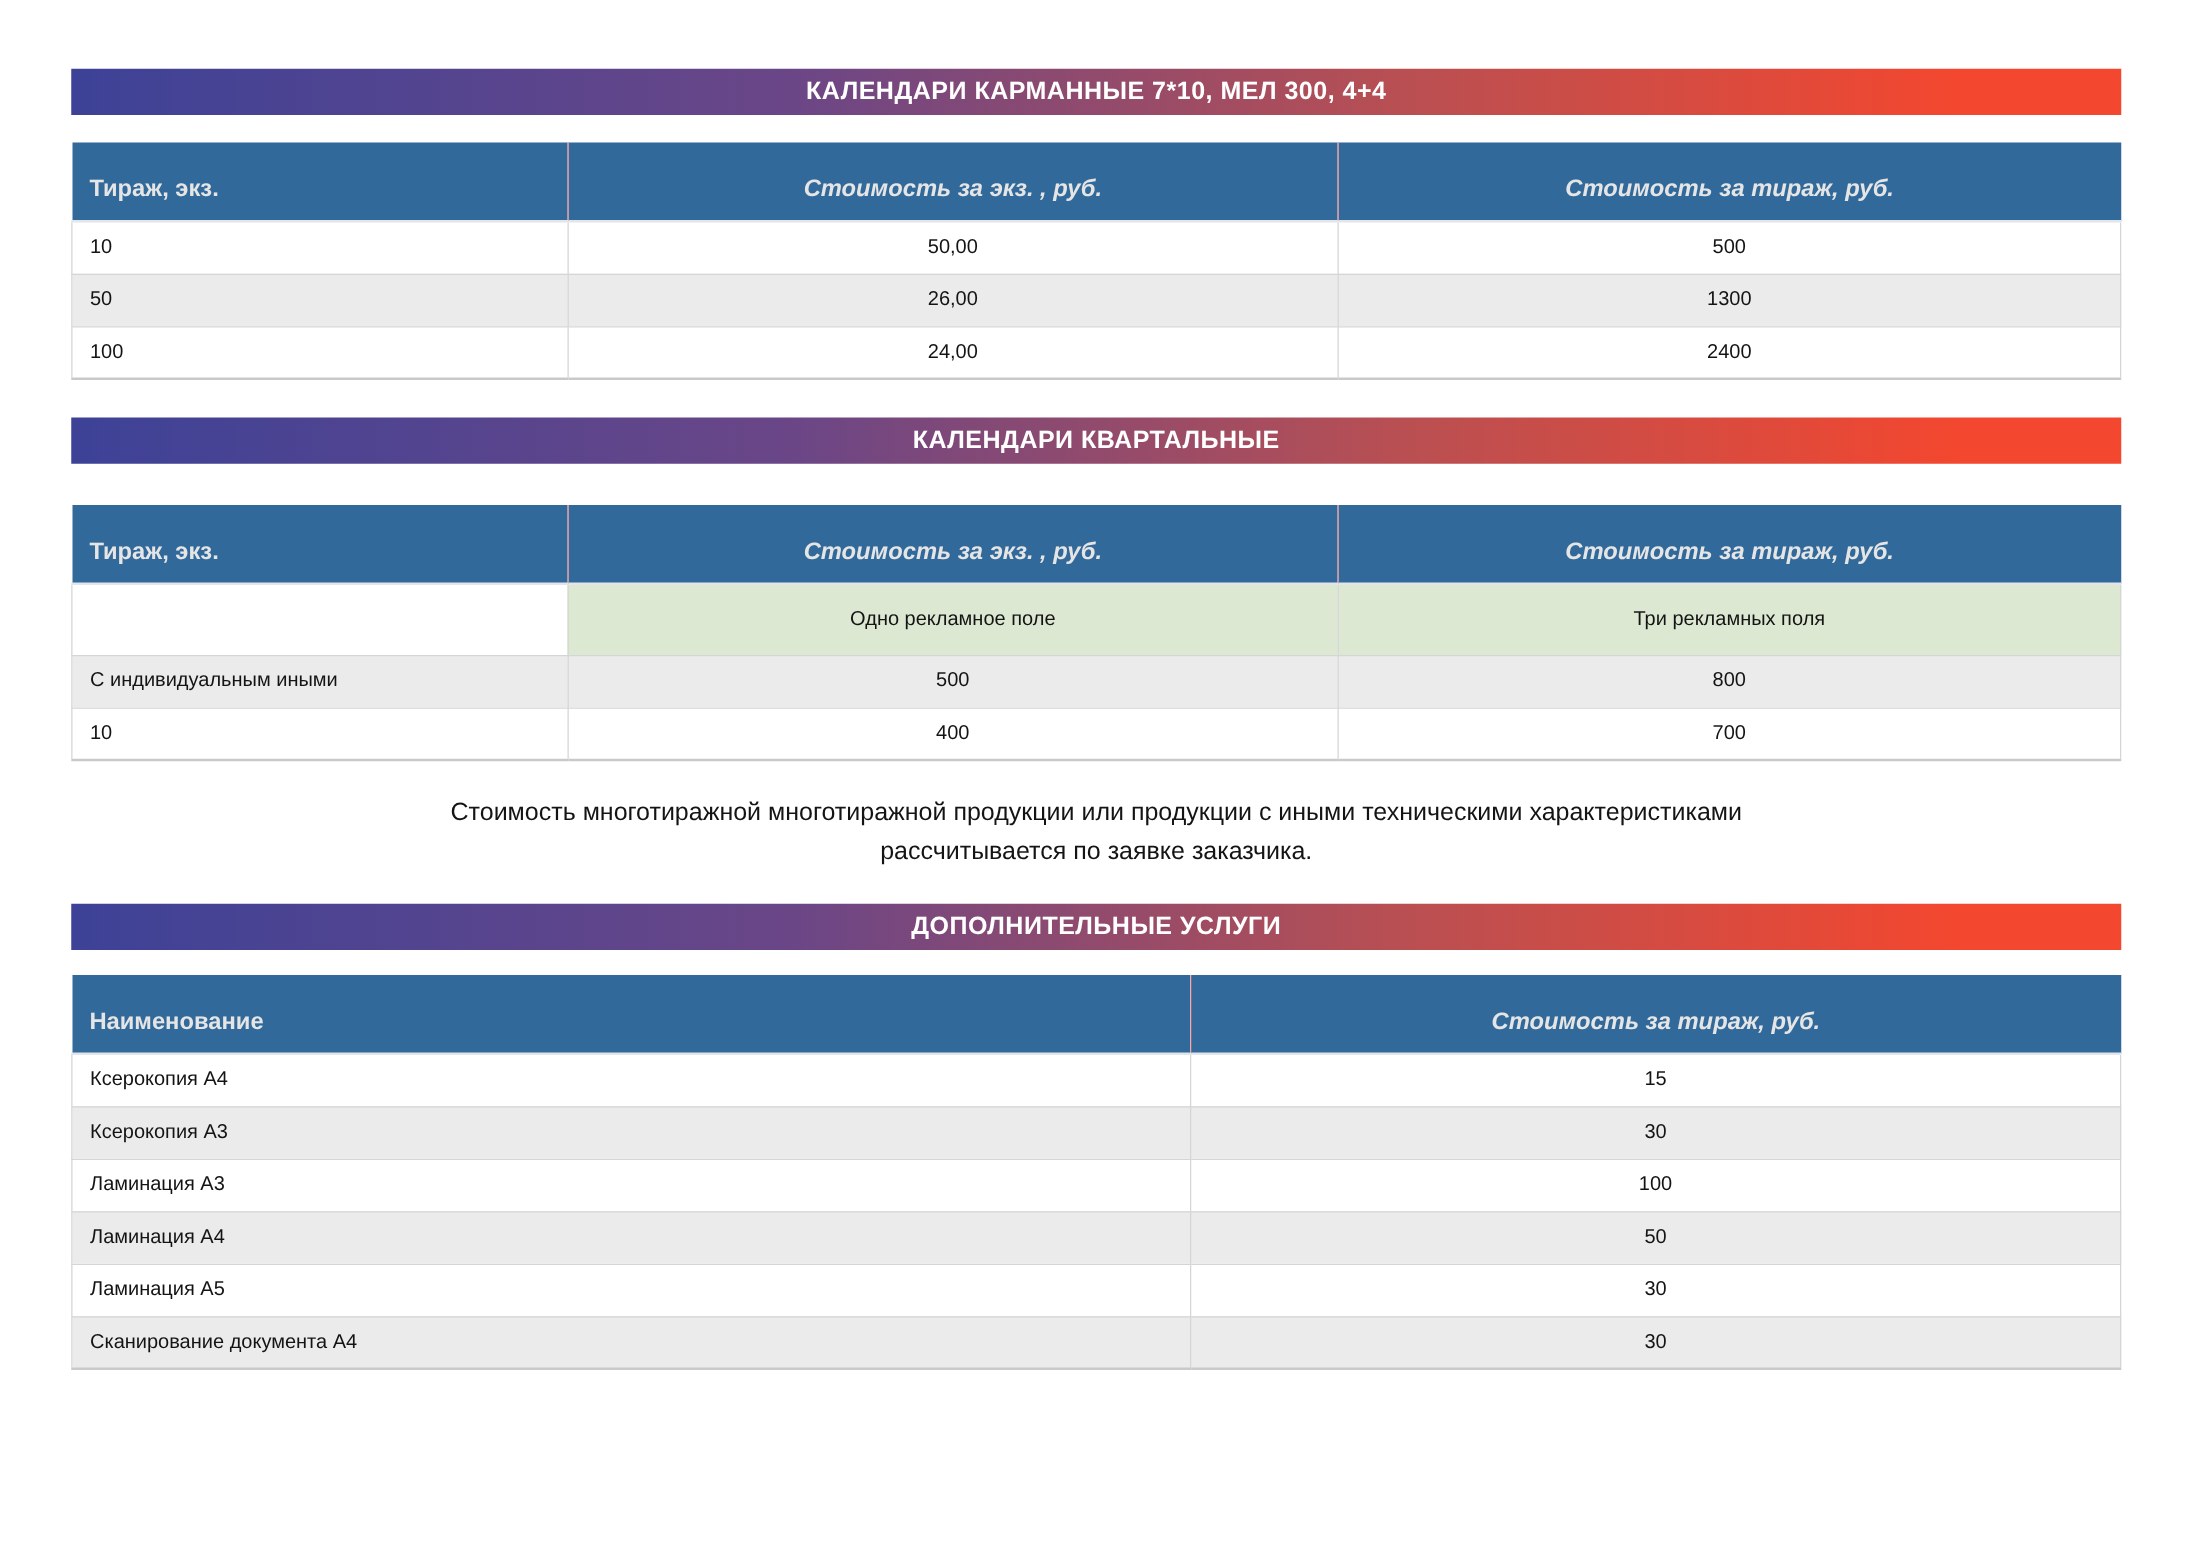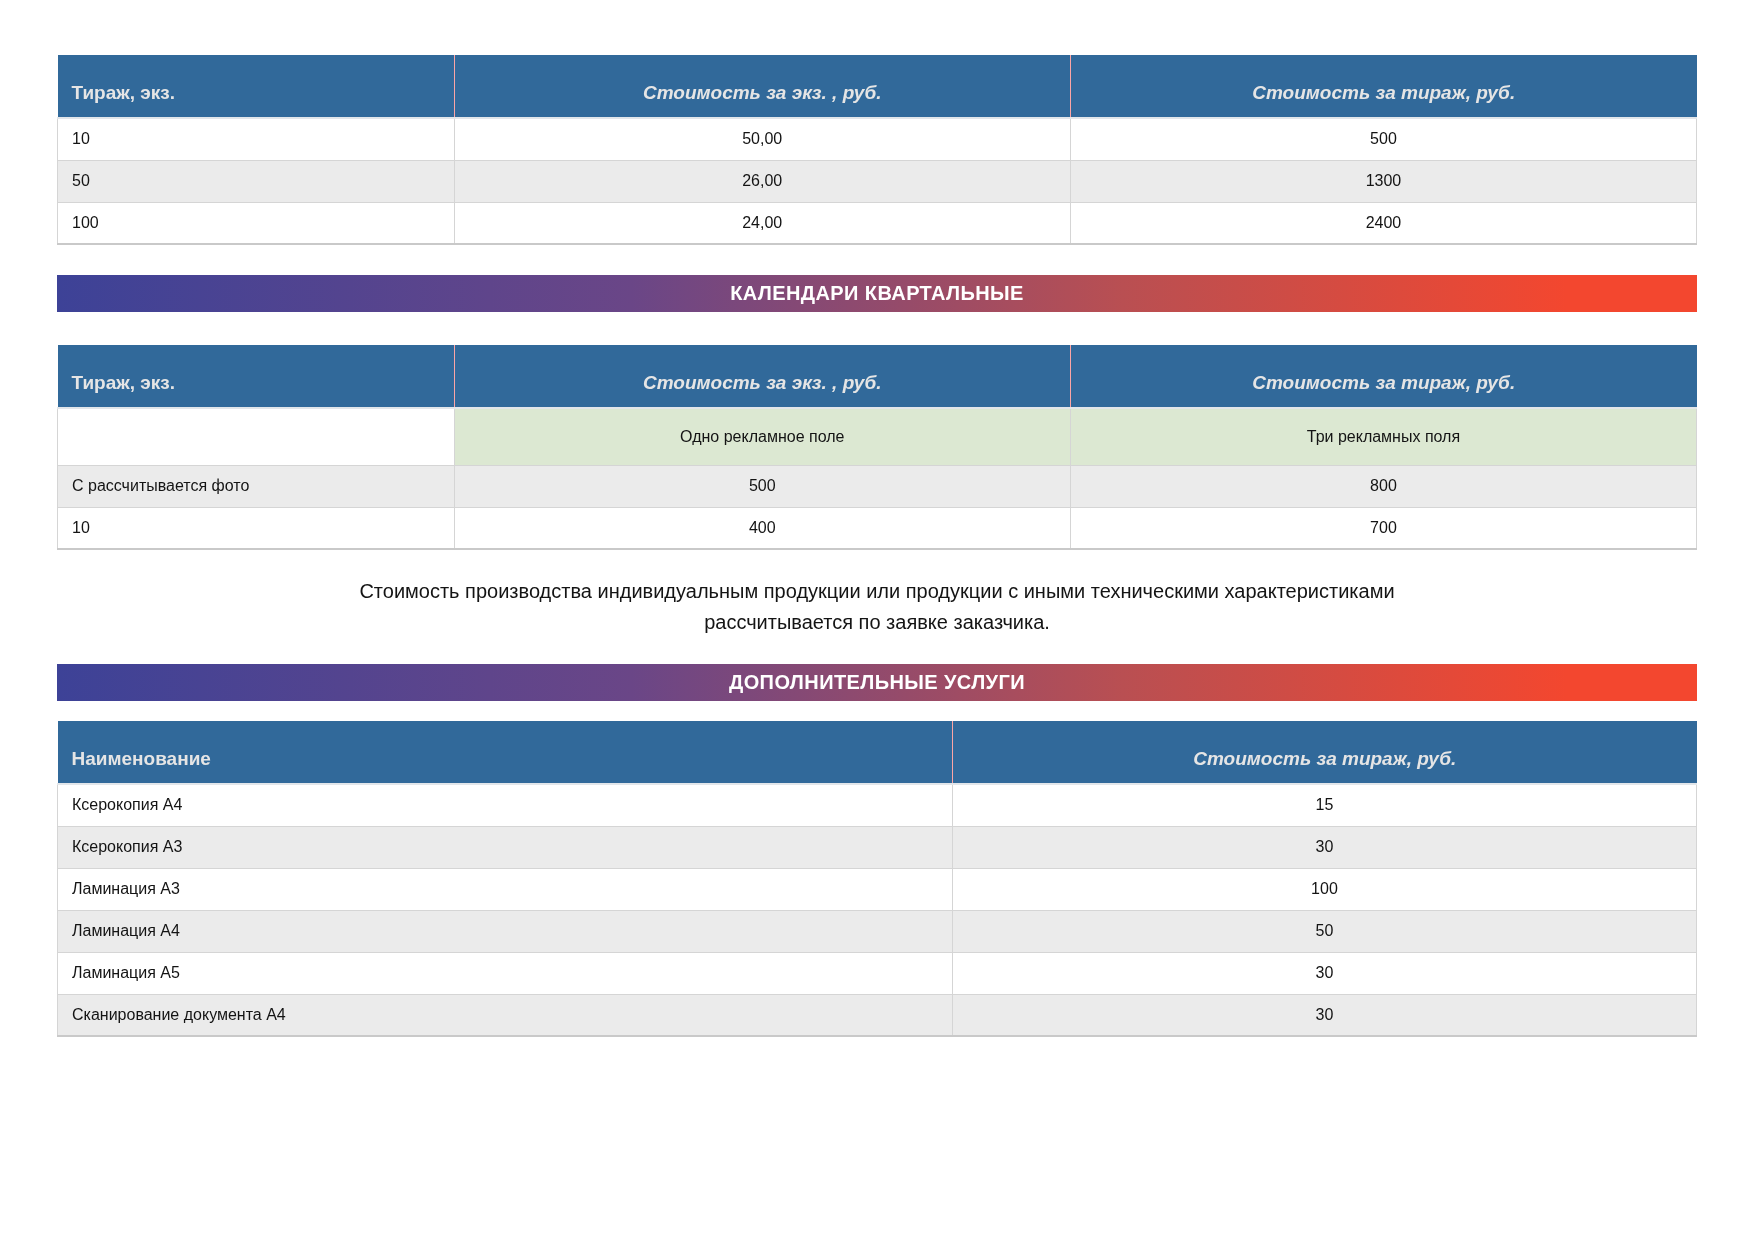--- a/index.html
+++ b/index.html
@@ -51,20 +51,21 @@
   .note {
     width:1080px; margin:0 auto 26px auto; text-align:center;
     font-size:20px; line-height:1.55; color:#141414;
   }
 </style>
 </head>
 <body>
 
 <div class="page">
 
+  <div class="banner b1">КАЛЕНДАРИ КАРМАННЫЕ 7*10, МЕЛ 300, 4+4</div>
 
   <table class="price-table table1">
     <thead>
       <tr>
         <th class="first w-t1c1">Тираж, экз.</th>
         <th class="w-t1c2">Стоимость за экз. , руб.</th>
         <th class="w-t1c3">Стоимость за тираж, руб.</th>
       </tr>
     </thead>
     <tbody>
@@ -96,33 +97,33 @@
         <th class="w-t1c3">Стоимость за тираж, руб.</th>
       </tr>
     </thead>
     <tbody>
       <tr class="subheader">
         <td class="first"></td>
         <td>Одно рекламное поле</td>
         <td>Три рекламных поля</td>
       </tr>
       <tr class="alt">
-        <td class="first">С рассчитывается фото</td>
+        <td class="first">С индивидуальным иными</td>
         <td>500</td>
         <td>800</td>
       </tr>
       <tr>
         <td class="first">10</td>
         <td>400</td>
         <td>700</td>
       </tr>
     </tbody>
   </table>
 
-  <p class="note">Стоимость производства индивидуальным продукции или продукции с иными техническими характеристиками рассчитывается по заявке заказчика.</p>
+  <p class="note">Стоимость многотиражной многотиражной продукции или продукции с иными техническими характеристиками рассчитывается по заявке заказчика.</p>
 
   <div class="banner b3">ДОПОЛНИТЕЛЬНЫЕ УСЛУГИ</div>
 
   <table class="price-table table3">
     <thead>
       <tr>
         <th class="first w-t3c1">Наименование</th>
         <th class="w-t3c2">Стоимость за тираж, руб.</th>
       </tr>
     </thead>

